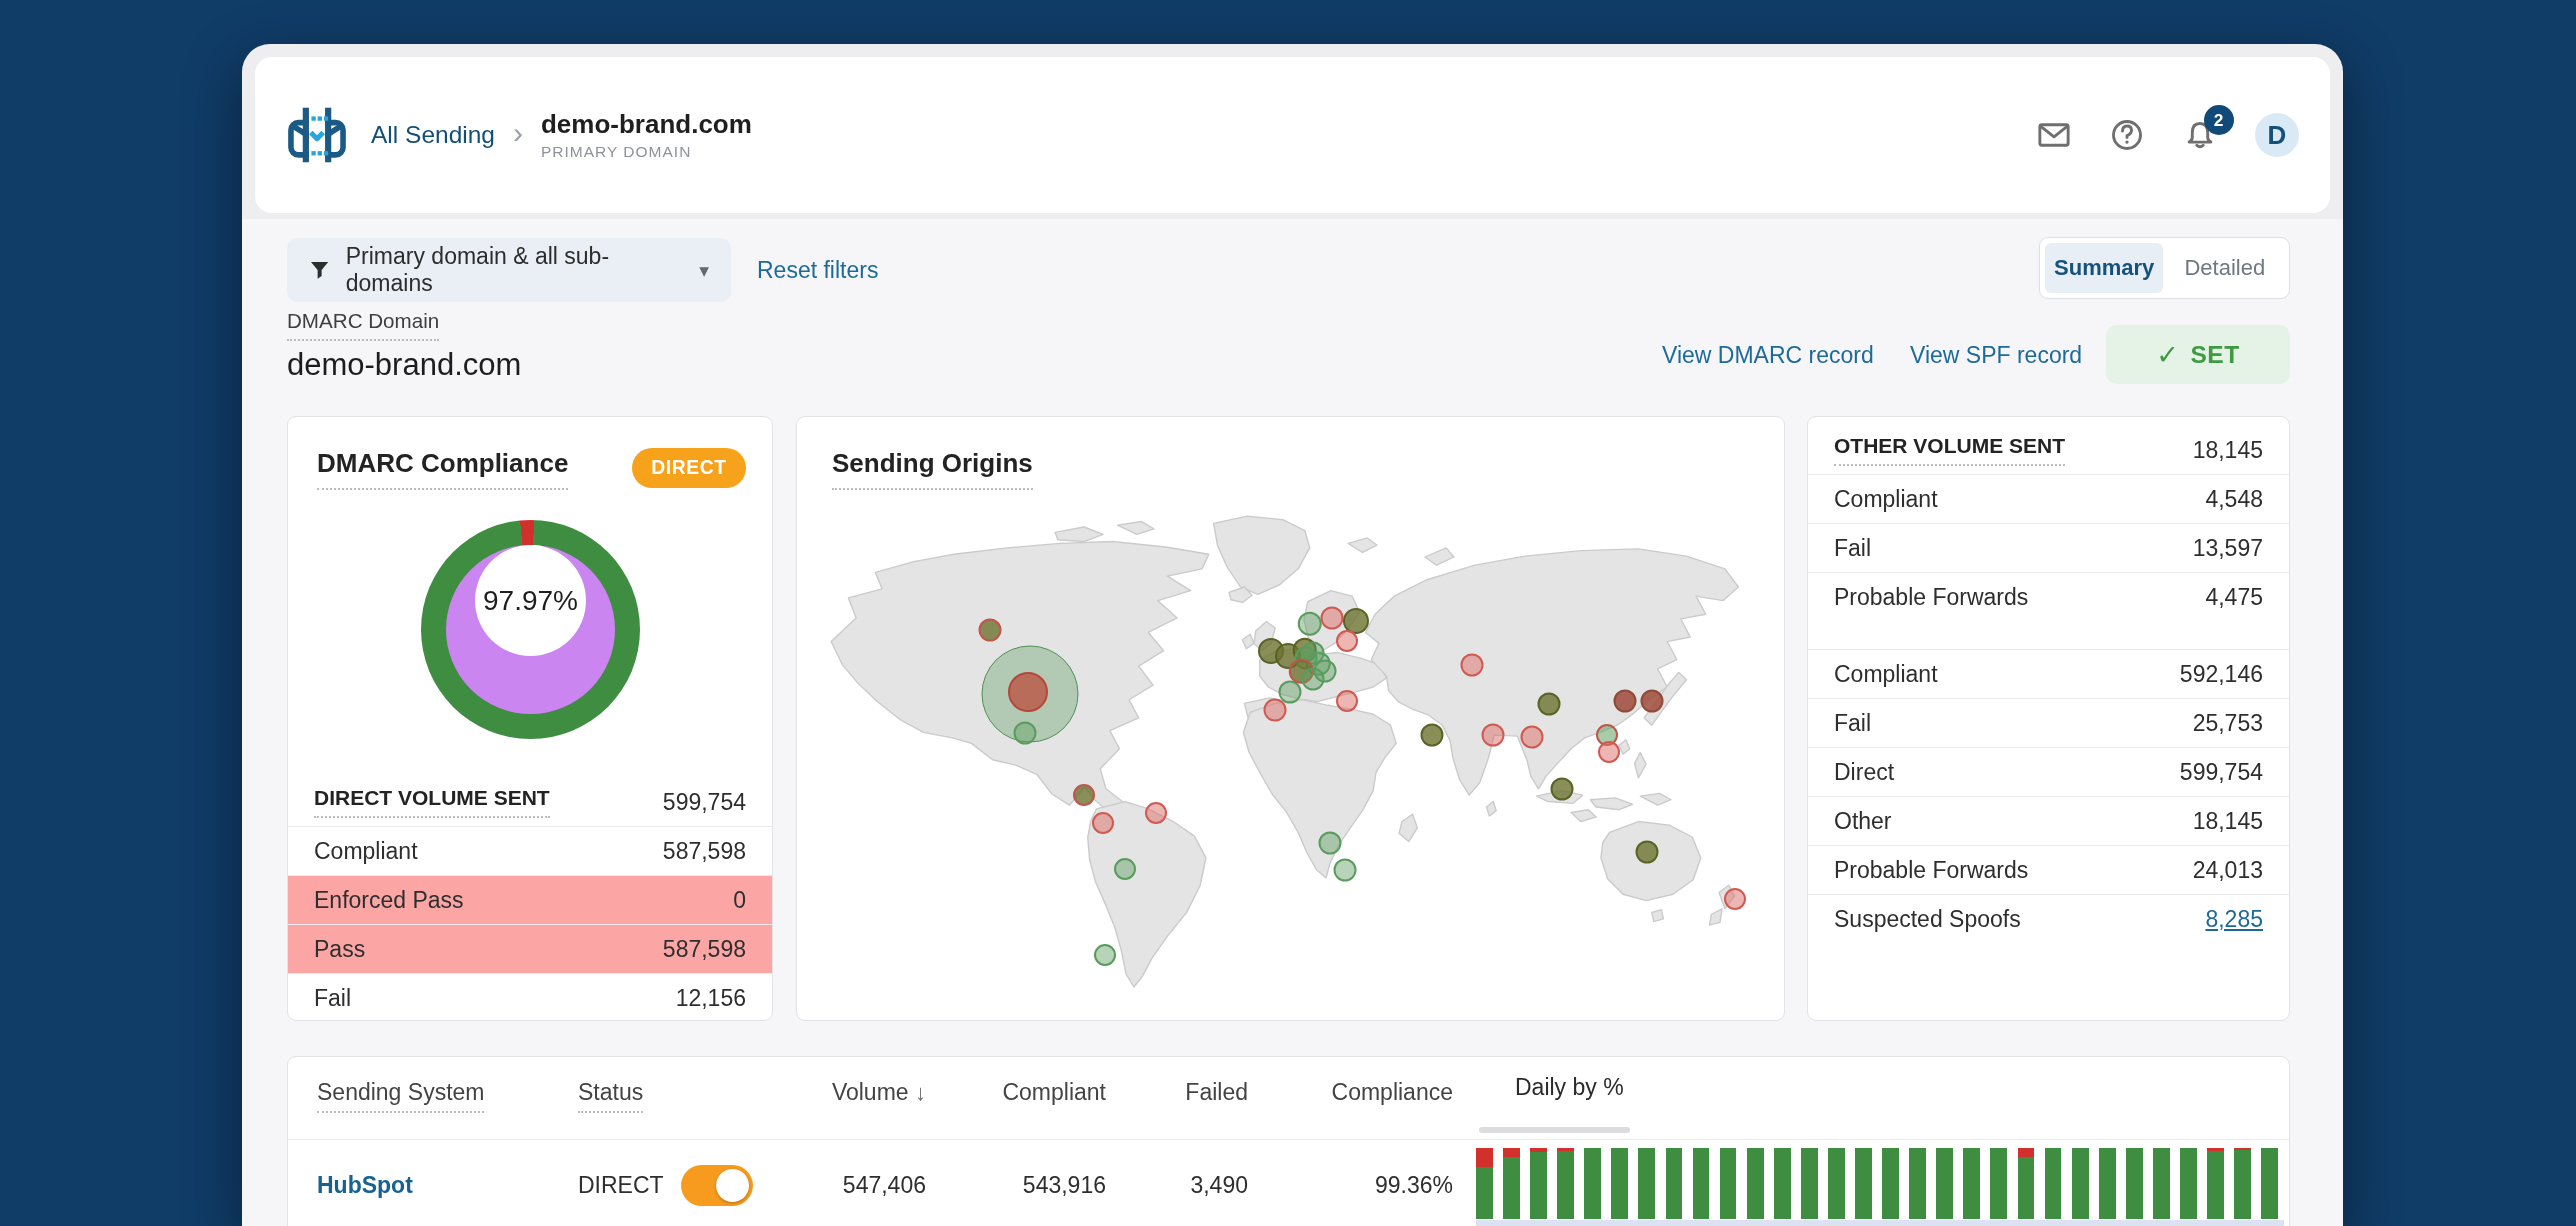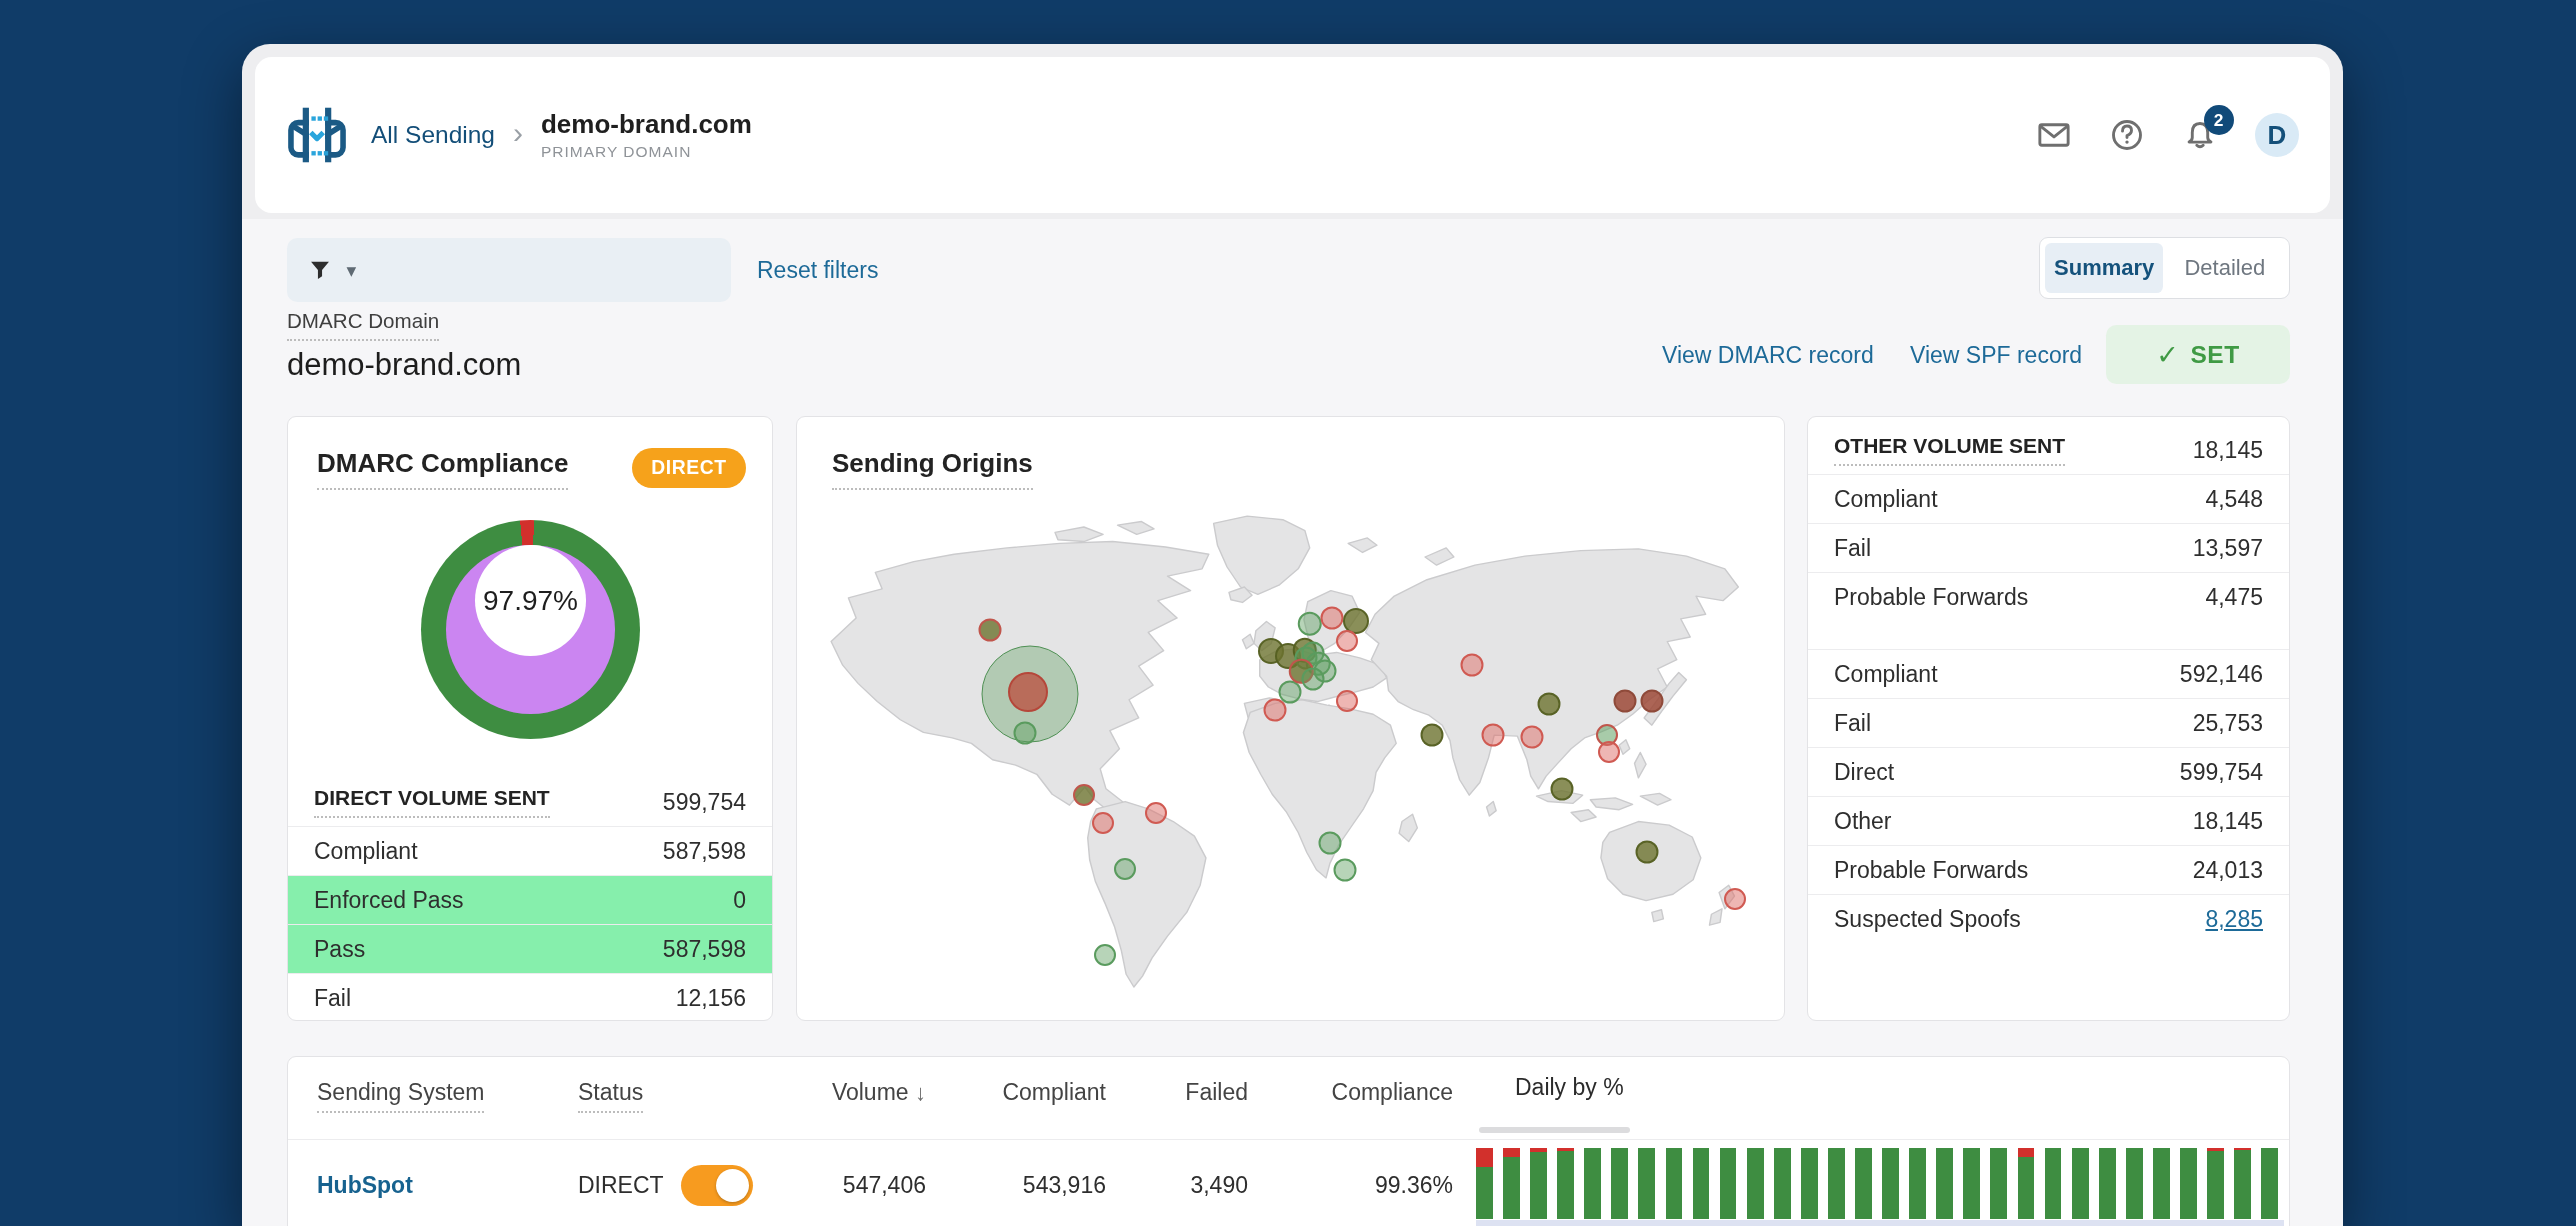--- a/index.html
+++ b/index.html
@@ -83,21 +83,21 @@
     display:flex;align-items:center;justify-content:center;}
   .donut-ring{width:169px;height:169px;border-radius:50%;display:flex;justify-content:center;}
   .donut-hole{width:111px;height:111px;border-radius:50%;background:#ffffff;display:flex;align-items:center;justify-content:center;}
   .donut-pct{font-size:28px;color:#1e1e1e;}
   
   .stats{position:absolute;left:0;right:0;top:361px;bottom:0;}
   .stat-header{height:48px;display:flex;align-items:center;justify-content:space-between;padding:0 26px;}
   .stat-header .lab{font-size:21px;font-weight:bold;color:#232323;padding-bottom:5.2px;}
   .stat-header .val{font-size:23px;color:#2e2e2e;}
   .stat-row{height:48px;display:flex;align-items:center;justify-content:space-between;padding:0 26px;border-top:1.3px solid #ececee;}
-  .stat-row.shaded{background:#86efac;}
+  .stat-row.shaded{background:#fca5a5;}
   .stat-row .lab{font-size:23px;color:#2e2e2e;}
   .stat-row .val{font-size:23px;color:#2e2e2e;}
   
   .card2 .card-title{position:absolute;left:35px;top:31px;}
   .mapwrap{position:absolute;left:13px;top:90px;right:13px;bottom:13px;}
   .mapwrap svg{width:100%;height:100%;}
   #map-dots{position:absolute;left:0;top:0;right:0;bottom:0;}
   .dot{position:absolute;border-radius:50%;transform:translate(-50%,-50%);box-sizing:border-box;}
   .dot.green{background:rgba(96,160,98,.45);border:2.6px solid #5a9b5e;}
   .dot.red{background:rgba(221,110,104,.5);border:2.6px solid #d05a52;}
@@ -192,20 +192,21 @@
           <span class="badge">2</span>
         </div>
         <div class="avatar">D</div>
       </div>
     </header>
 
     <div class="filter-pill">
       <svg width="22" height="22" viewBox="0 0 32 32">
           <path d="M3,4 h26 l-10,12 v9 l-6,4 v-13 Z" fill="#2d2d2d"></path>
         </svg>
+      <span class="label">Primary domain &amp; all sub-domains</span>
       <span class="caret">▾</span>
     </div>
     <a class="reset-link">Reset filters</a>
     <div class="seg">
       <div class="seg-btn seg-on">Summary</div>
       <div class="seg-btn seg-off">Detailed</div>
     </div>
 
     <div class="dmarc-label dotted">DMARC Domain</div>
     <div class="dmarc-domain">demo-brand.com</div>

